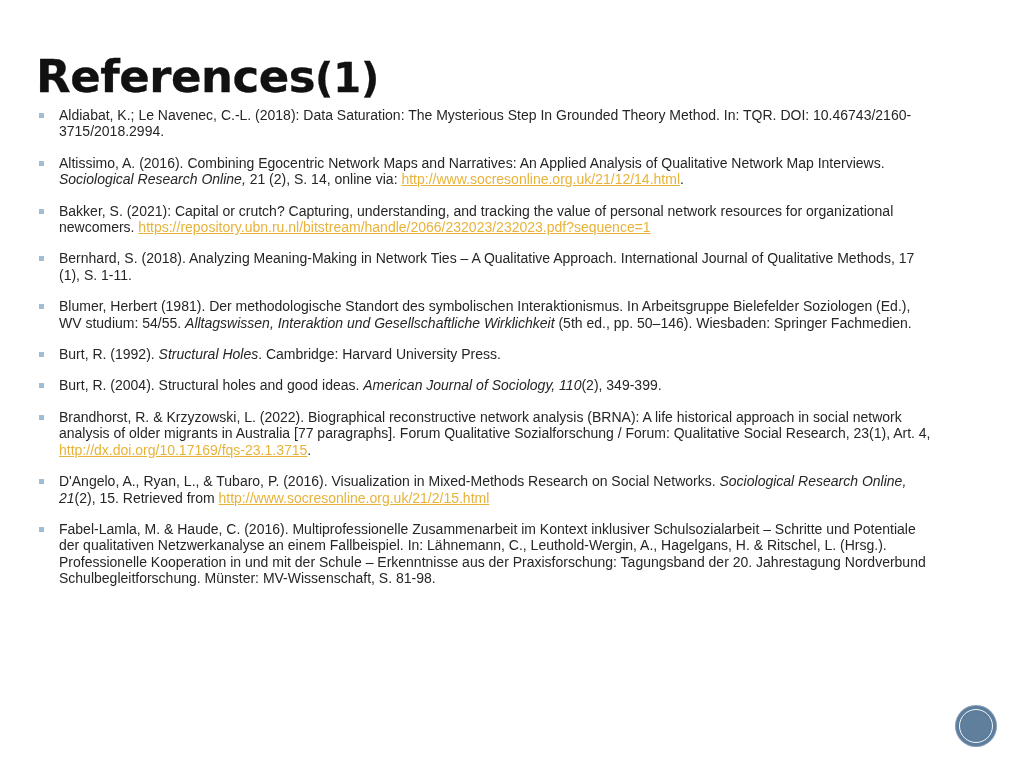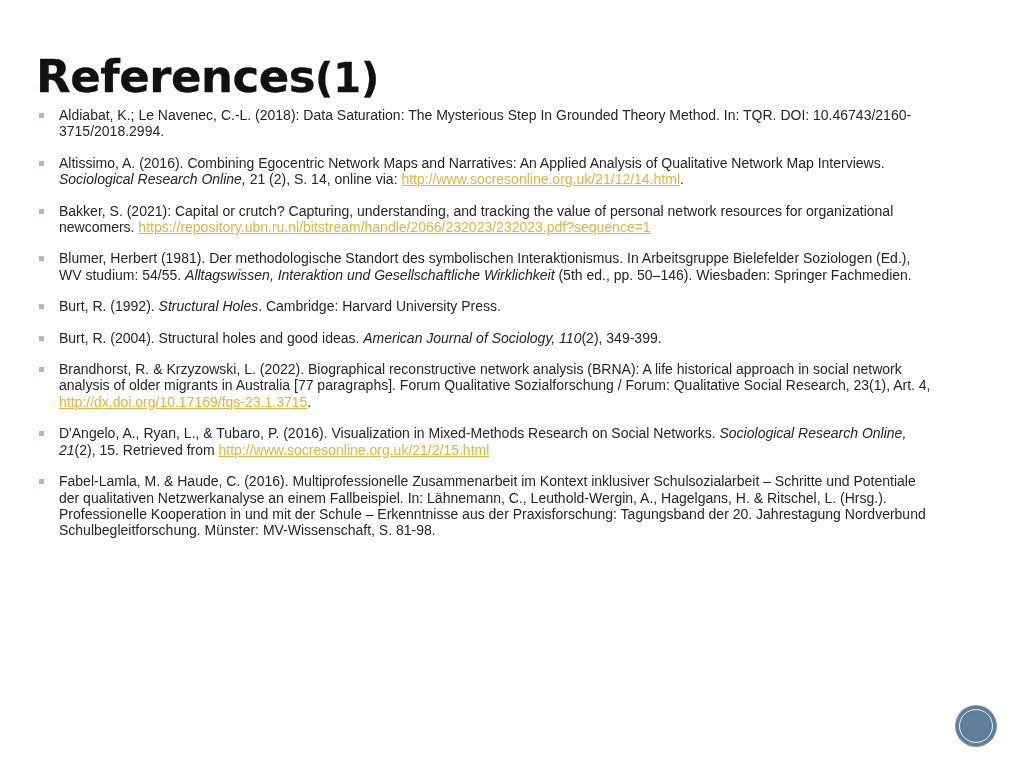--- a/index.html
+++ b/index.html
@@ -138,20 +138,24 @@
       <div class="ref-item">
         <span class="ref-bullet"></span>
         <span class="ref-text"><span>Altissimo, A. (2016). Combining Egocentric Network Maps and Narratives: An Applied Analysis of Qualitative Network Map Interviews. </span><i>Sociological Research Online,</i><span> 21 (2), S. 14, online via: </span><a class="ref-link" href="#">http://www.socresonline.org.uk/21/12/14.html</a><span>.</span></span>
       </div>
       <div class="ref-item">
         <span class="ref-bullet"></span>
         <span class="ref-text"><span>Bakker, S. (2021): Capital or crutch? Capturing, understanding, and tracking the value of personal network resources for organizational newcomers. </span><a class="ref-link" href="#">https://repository.ubn.ru.nl/bitstream/handle/2066/232023/232023.pdf?sequence=1</a></span>
       </div>
       <div class="ref-item">
         <span class="ref-bullet"></span>
+        <span class="ref-text"><span>Bernhard, S. (2018). Analyzing Meaning-Making in Network Ties – A Qualitative Approach. International Journal of Qualitative Methods, 17 (1), S. 1-11.</span></span>
+      </div>
+      <div class="ref-item">
+        <span class="ref-bullet"></span>
         <span class="ref-text"><span>Blumer, Herbert (1981). Der methodologische Standort des symbolischen Interaktionismus. In Arbeitsgruppe Bielefelder Soziologen (Ed.), WV studium: 54/55. </span><i>Alltagswissen, Interaktion und Gesellschaftliche Wirklichkeit</i><span> (5th ed., pp. 50–146). Wiesbaden: Springer Fachmedien.</span></span>
       </div>
       <div class="ref-item">
         <span class="ref-bullet"></span>
         <span class="ref-text"><span>Burt, R. (1992). </span><i>Structural Holes</i><span>. Cambridge: Harvard University Press.</span></span>
       </div>
       <div class="ref-item">
         <span class="ref-bullet"></span>
         <span class="ref-text"><span>Burt, R. (2004). Structural holes and good ideas. </span><i>American Journal of Sociology, 110</i><span>(2), 349-399.</span></span>
       </div>

